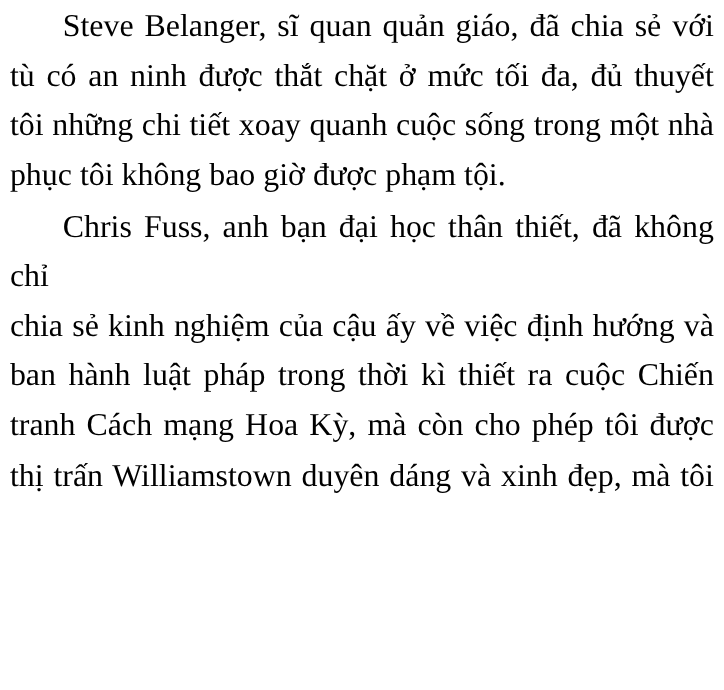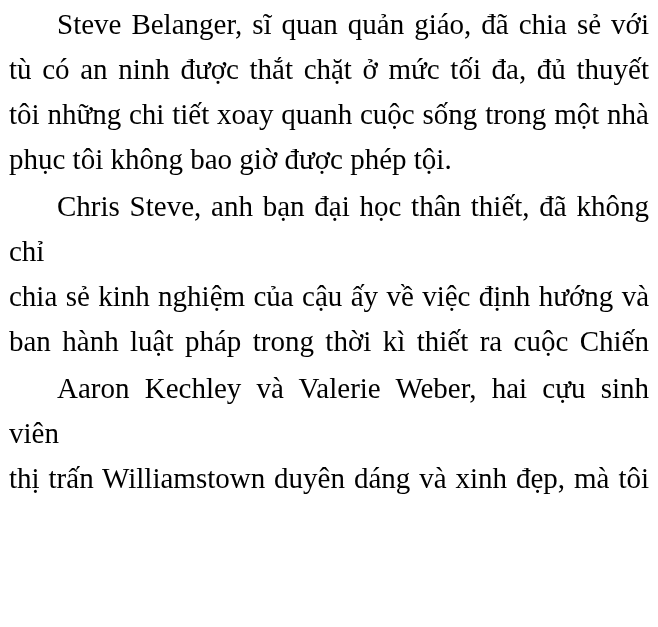--- a/index.html
+++ b/index.html
@@ -40,25 +40,25 @@
 </style>
 </head>
 <body>
 
 <div class="page">
   <div id="doc-body">
       <div class="para">
         <div class="text-line first-line">Steve Belanger, sĩ quan quản giáo, đã chia sẻ với</div>
         <div class="text-line">tù có an ninh được thắt chặt ở mức tối đa, đủ thuyết</div>
         <div class="text-line">tôi những chi tiết xoay quanh cuộc sống trong một nhà</div>
-        <div class="text-line last-line">phục tôi không bao giờ được phép tội.</div>
+        <div class="text-line last-line">phục tôi không bao giờ được phạm tội.</div>
       </div>
       <div class="para">
-        <div class="text-line first-line">Chris Steve, anh bạn đại học thân thiết, đã không chỉ</div>
+        <div class="text-line first-line">Chris Fuss, anh bạn đại học thân thiết, đã không chỉ</div>
         <div class="text-line">chia sẻ kinh nghiệm của cậu ấy về việc định hướng và</div>
         <div class="text-line">ban hành luật pháp trong thời kì thiết ra cuộc Chiến</div>
+        <div class="text-line">tranh Cách mạng Hoa Kỳ, mà còn cho phép tôi được</div>
       </div>
       <div class="para">
-        <div class="text-line first-line">Aaron Kechley và Valerie Weber, hai cựu sinh viên</div>
         <div class="text-line">thị trấn Williamstown duyên dáng và xinh đẹp, mà tôi</div>
       </div>
     </div>
 </div>
 
 </body></html>

